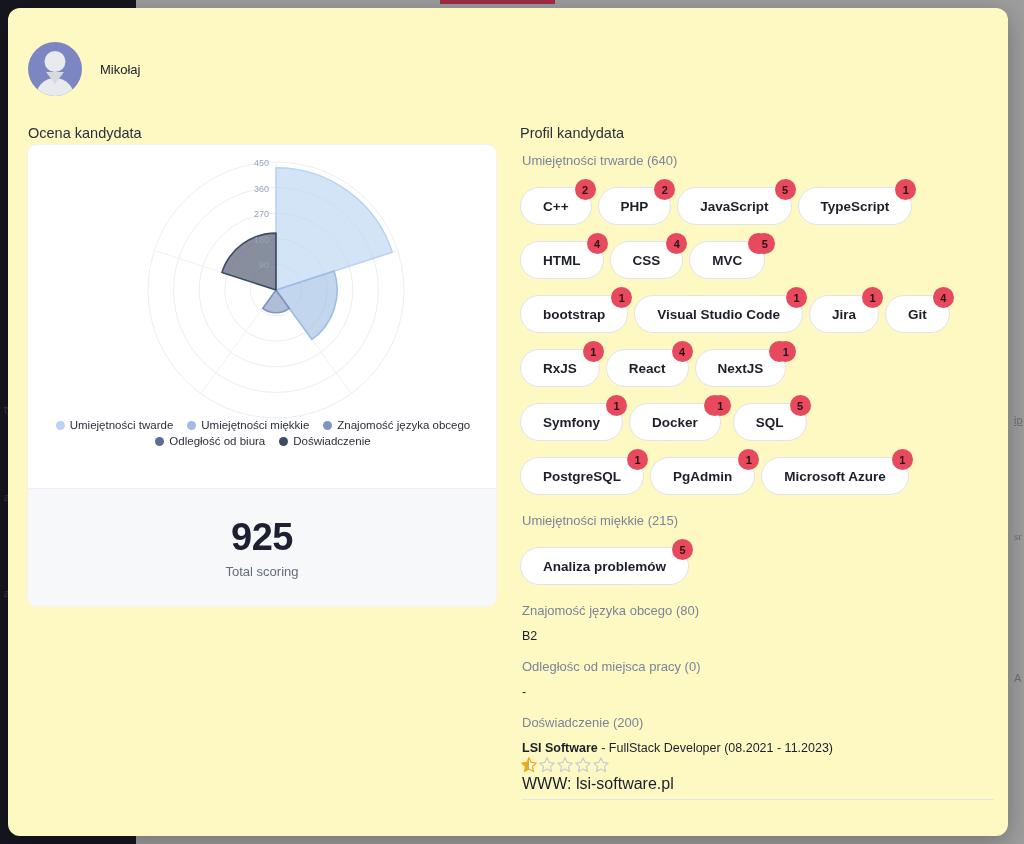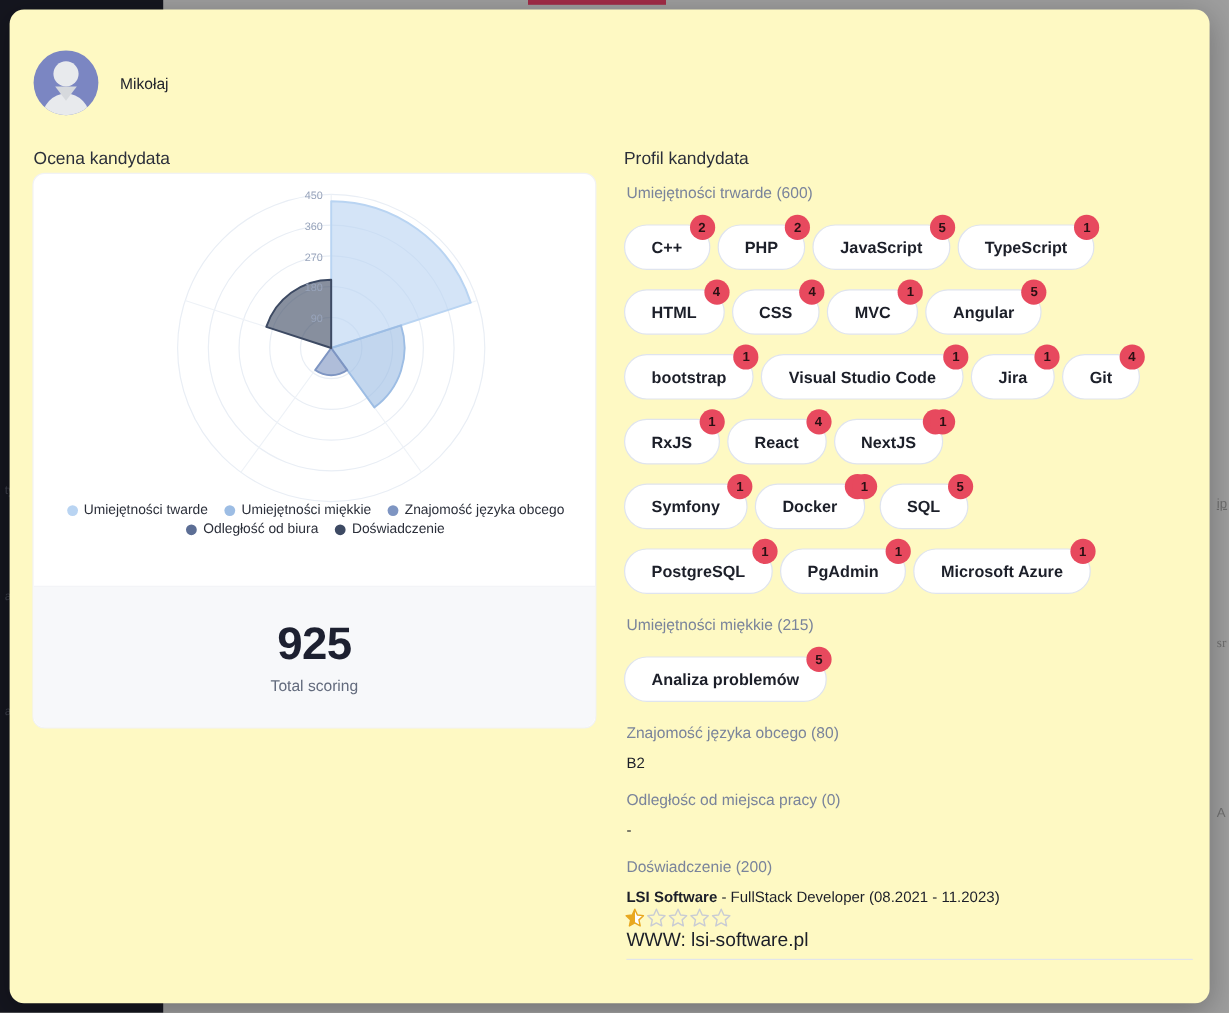--- a/index.html
+++ b/index.html
@@ -226,33 +226,33 @@
           </div>
 
       <div class="total-panel">
         <div class="total-value">925</div>
         <div class="total-label">Total scoring</div>
       </div>
     </div>
 
     <div class="right-col">
 
-      <div class="group-head">Umiejętności trwarde (600)</div>
+      <div class="group-head">Umiejętności trwarde (640)</div>
       <div class="chip-rows" id="hard-skill-rows">
             <div class="chip-row">
               <div class="chip-wrap"><div class="chip">C++</div><div class="chip-badge">2</div></div>
               <div class="chip-wrap"><div class="chip">PHP</div><div class="chip-badge">2</div></div>
               <div class="chip-wrap"><div class="chip">JavaScript</div><div class="chip-badge">5</div></div>
               <div class="chip-wrap"><div class="chip">TypeScript</div><div class="chip-badge">1</div></div>
             </div>
             <div class="chip-row">
               <div class="chip-wrap"><div class="chip">HTML</div><div class="chip-badge">4</div></div>
               <div class="chip-wrap"><div class="chip">CSS</div><div class="chip-badge">4</div></div>
               <div class="chip-wrap"><div class="chip">MVC</div><div class="chip-badge">1</div></div>
-              <div class="chip-wrap"><div class="chip">Angular</div><div class="chip-badge">5</div></div>
+              <div class="chip-wrap"><div class="chip-badge">5</div></div>
             </div>
             <div class="chip-row">
               <div class="chip-wrap"><div class="chip">bootstrap</div><div class="chip-badge">1</div></div>
               <div class="chip-wrap"><div class="chip">Visual Studio Code</div><div class="chip-badge">1</div></div>
               <div class="chip-wrap"><div class="chip">Jira</div><div class="chip-badge">1</div></div>
               <div class="chip-wrap"><div class="chip">Git</div><div class="chip-badge">4</div></div>
             </div>
             <div class="chip-row">
               <div class="chip-wrap"><div class="chip">RxJS</div><div class="chip-badge">1</div></div>
               <div class="chip-wrap"><div class="chip">React</div><div class="chip-badge">4</div></div>

